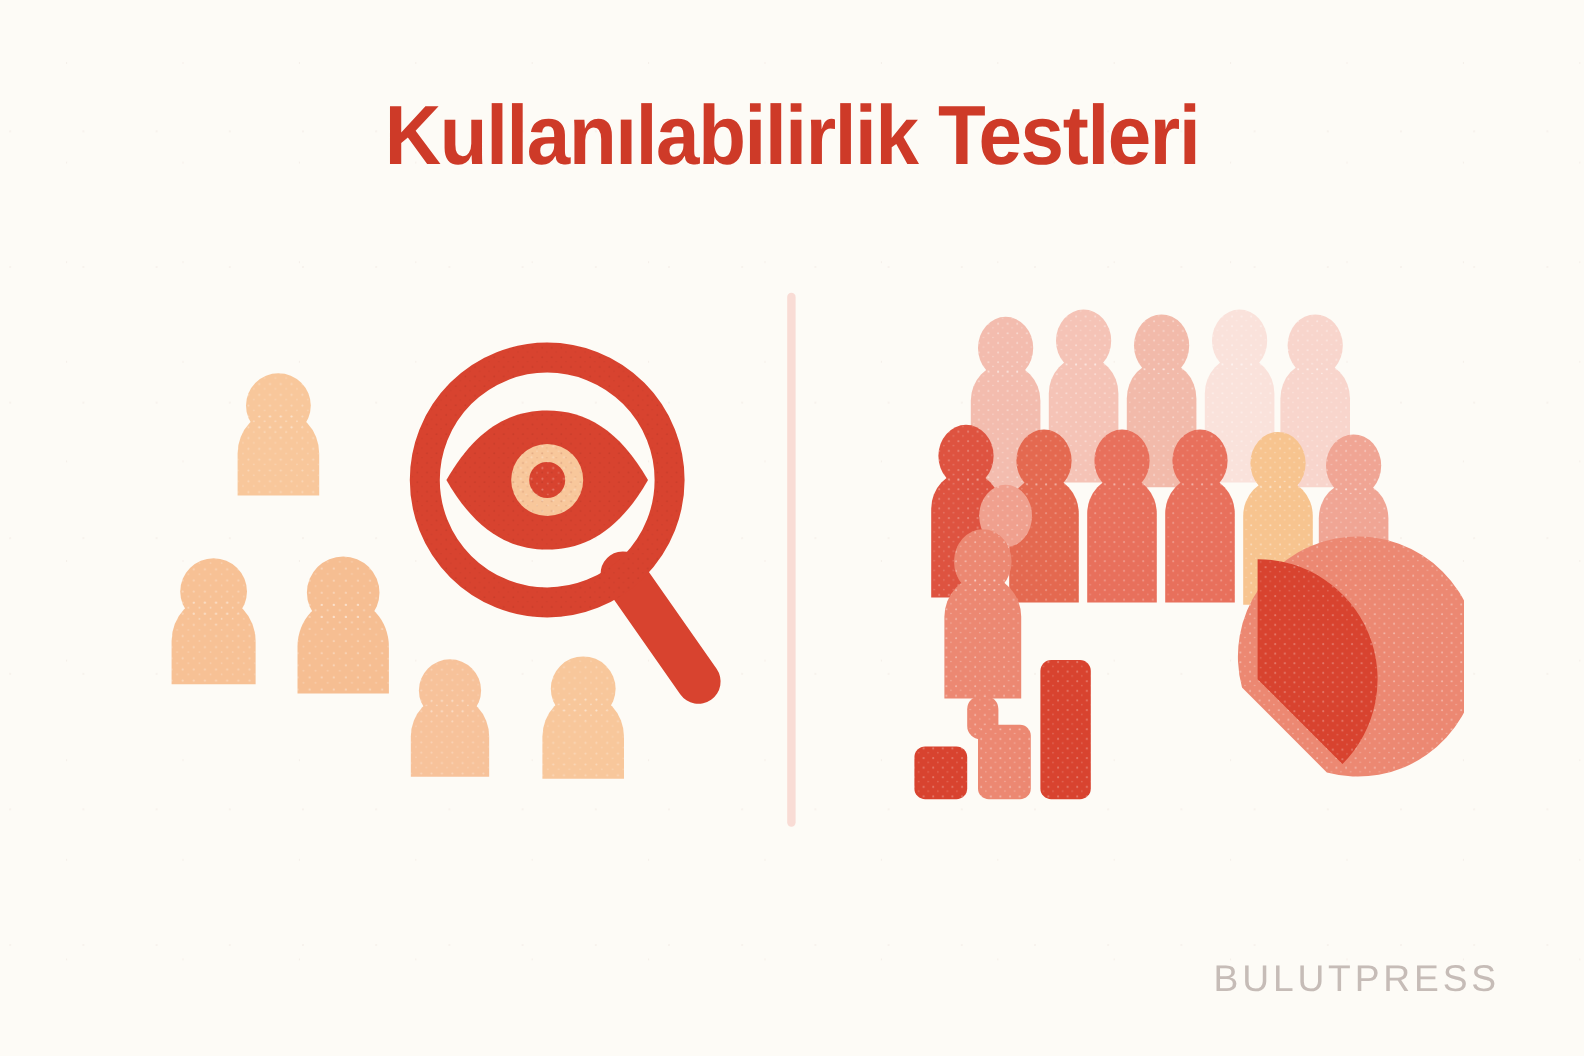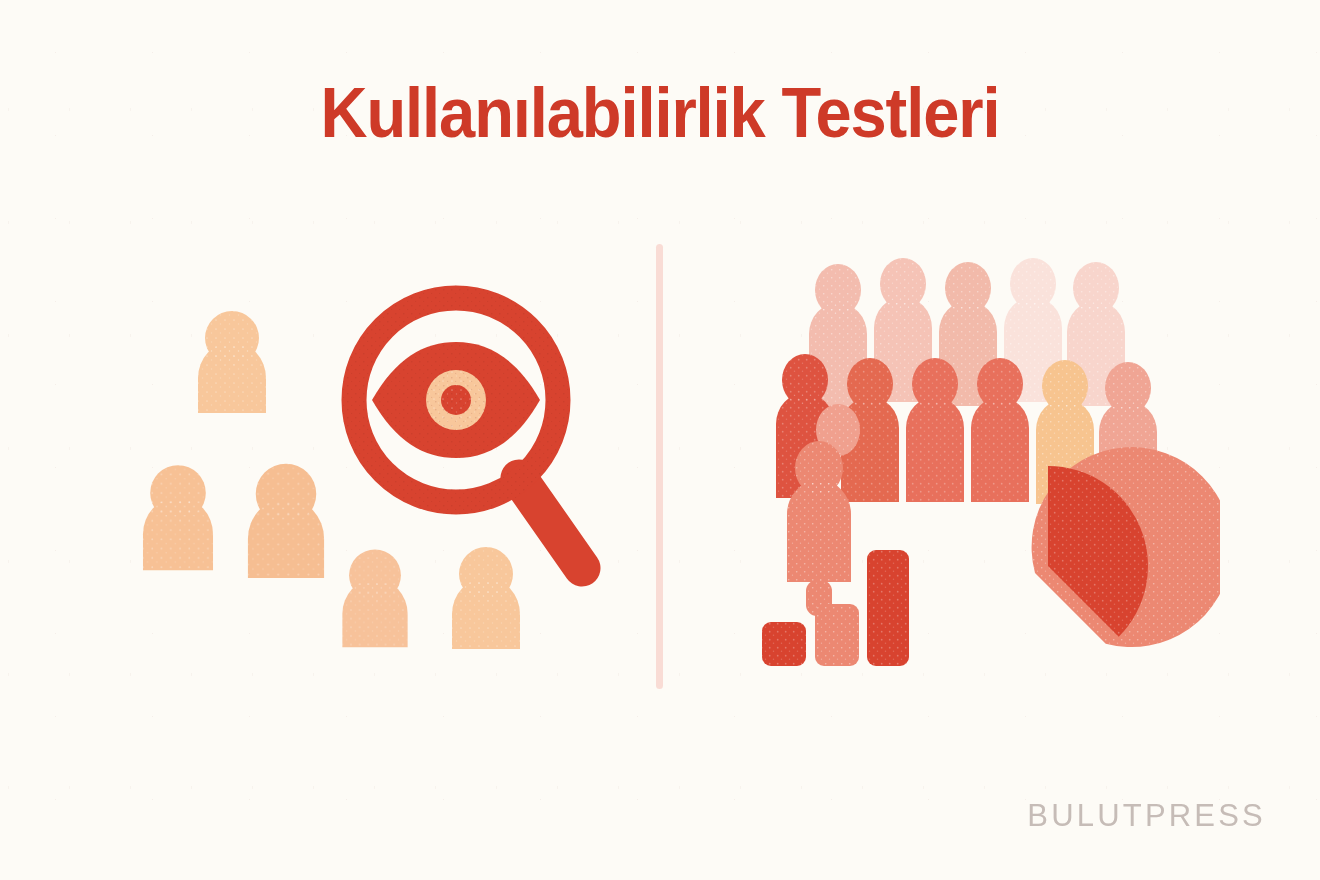--- a/index.html
+++ b/index.html
@@ -69,21 +69,21 @@
   .panel-svg {
     position: absolute;
     display: block;
   }
   #left-panel  { left: 90px;  top: 280px;  width: 540px; height: 420px; }
   #right-panel { left: 720px; top: 230px;  width: 500px; height: 480px; }
 
   
   #watermark {
     position: absolute;
-    right: 54px;
+    right: 70px;
     bottom: 46px;
     color: #C6BCB7;
     font-family: "Liberation Sans", sans-serif;
     font-weight: 400;
     font-size: 31px;
     letter-spacing: 3.2px;
     white-space: nowrap;
     user-select: none;
   }
 </style>

